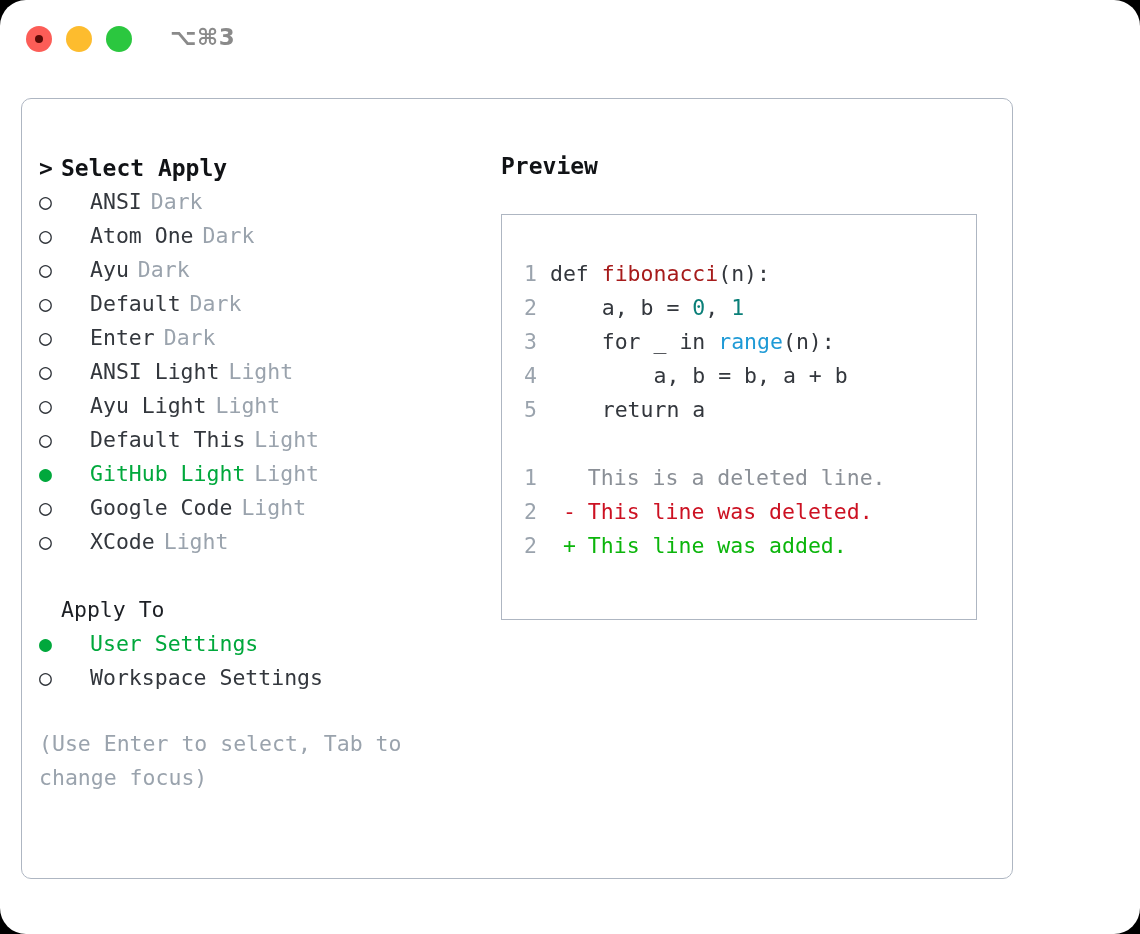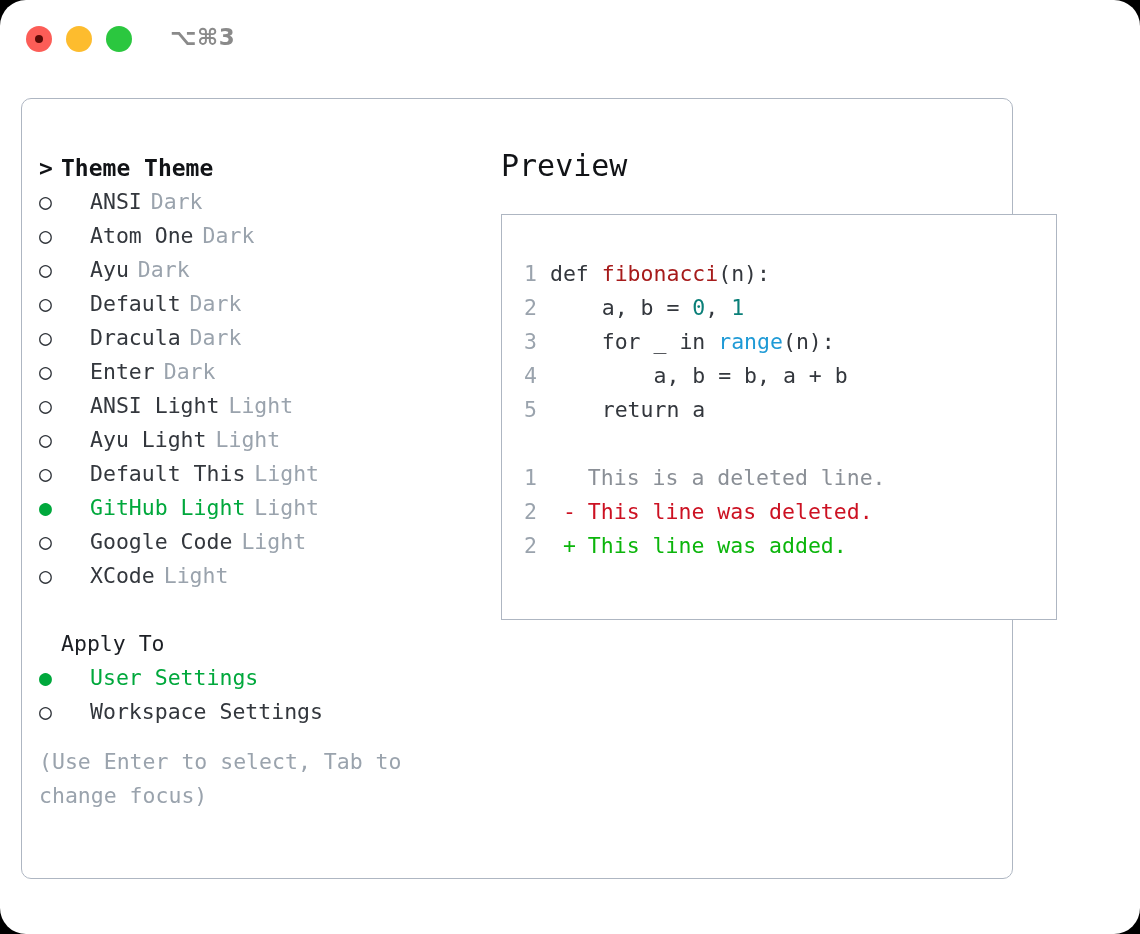--- a/index.html
+++ b/index.html
@@ -106,44 +106,44 @@
   .cat {
     color: #9aa3ad;
     margin-left: 9px;
     margin-top: 8px;
   }
   .section-label {
     color: #1c1f24;
     font-size: 21.5px;
   }
   #hint {
-    margin-top: 16px;
+    margin-top: 32px;
     color: #9aa3ad;
     font-size: 21.5px;
     line-height: 34px;
     width: 400px;
   }
   .spacer-row { height: 34px; }
 
   
   #right-col {
     position: absolute;
     left: 479px;
     top: 52px;
     width: 490px;
   }
   #preview-title {
-    font-size: 30px;
-    font-weight: normal;
+    font-size: 23px;
+    font-weight: bold;
     color: #111316;
     line-height: 30px;
   }
   #preview-box {
     margin-top: 33px;
-    width: 556px;
+    width: 476px;
     height: 406px;
     border: 1.5px solid #aeb6c2;
     box-sizing: border-box;
     background: #ffffff;
     position: relative;
   }
   #code-area {
     position: absolute;
     left: 13px;
     top: 42px;
@@ -187,26 +187,25 @@
     </div>
     <div class="dot yellow"></div>
     <div class="dot green"></div>
     <div id="shortcut-label">⌥⌘3</div>
   </div>
 
   <div id="panel">
 
     <div id="left-col">
       <div id="theme-list">
-          <div class="row hdr"><span class="marker">&gt;</span><span>Theme Theme</span></div>
+          <div class="row hdr"><span class="marker">&gt;</span><span>Select Apply</span></div>
           <div class="row"><span class="marker">○</span><span class="name">ANSI</span><span class="cat">Dark</span></div>
           <div class="row"><span class="marker">○</span><span class="name">Atom One</span><span class="cat">Dark</span></div>
           <div class="row"><span class="marker">○</span><span class="name">Ayu</span><span class="cat">Dark</span></div>
           <div class="row"><span class="marker">○</span><span class="name">Default</span><span class="cat">Dark</span></div>
-          <div class="row"><span class="marker">○</span><span class="name">Dracula</span><span class="cat">Dark</span></div>
           <div class="row"><span class="marker">○</span><span class="name">Enter</span><span class="cat">Dark</span></div>
           <div class="row"><span class="marker">○</span><span class="name">ANSI Light</span><span class="cat">Light</span></div>
           <div class="row"><span class="marker">○</span><span class="name">Ayu Light</span><span class="cat">Light</span></div>
           <div class="row"><span class="marker">○</span><span class="name">Default This</span><span class="cat">Light</span></div>
           <div class="row"><span class="marker filled">●</span><span class="name selected">GitHub Light</span><span class="cat">Light</span></div>
           <div class="row"><span class="marker">○</span><span class="name">Google Code</span><span class="cat">Light</span></div>
           <div class="row"><span class="marker">○</span><span class="name">XCode</span><span class="cat">Light</span></div>
         </div>
       <div id="apply-to-block">
           <div class="spacer-row"></div>

